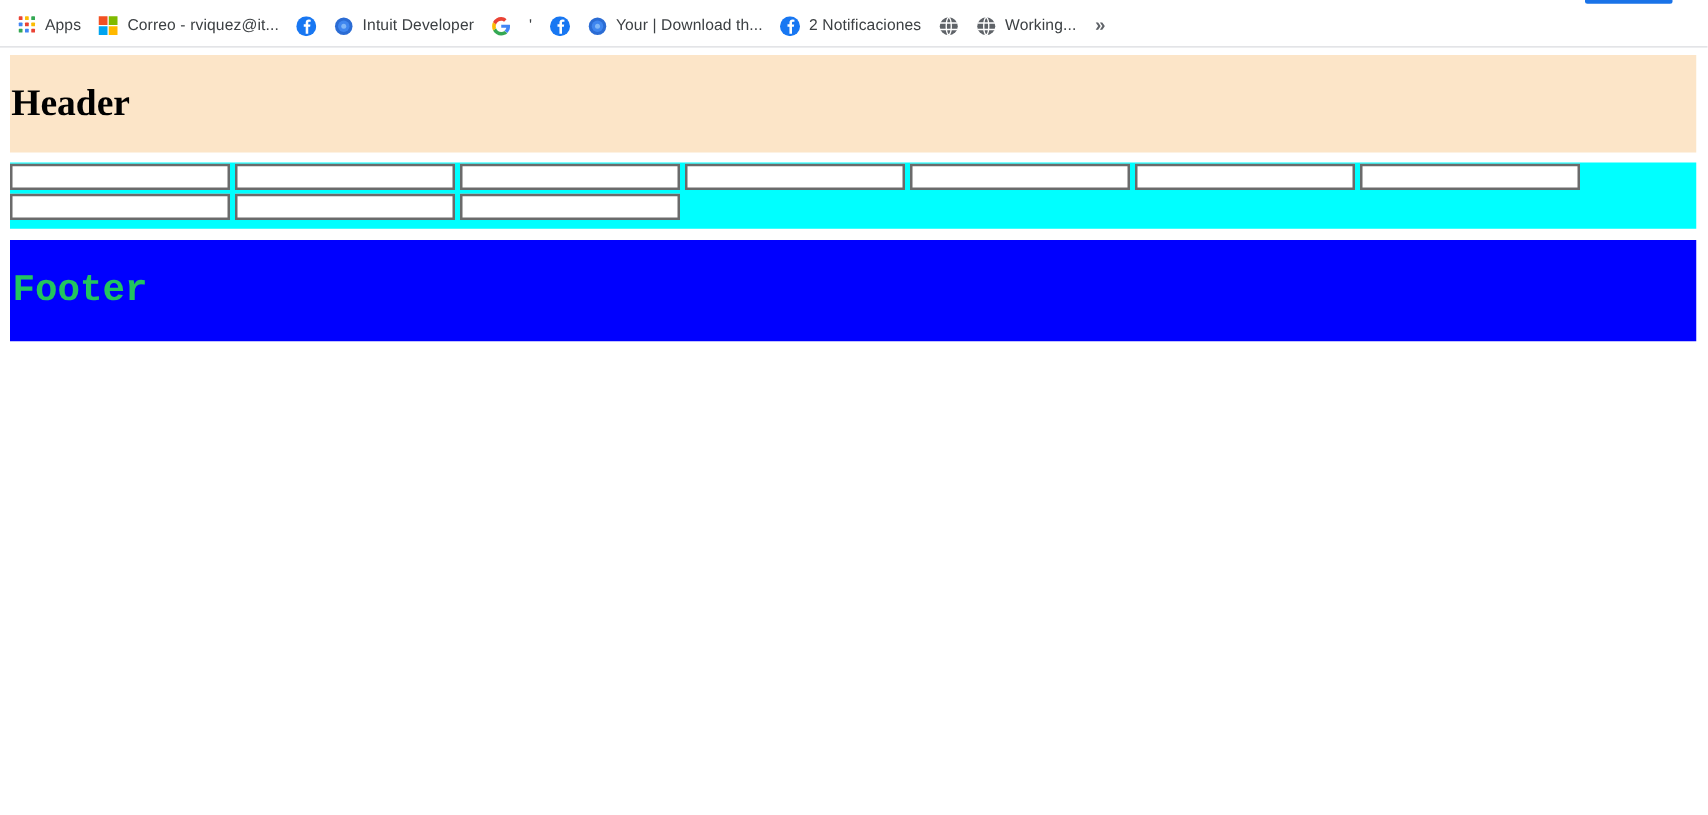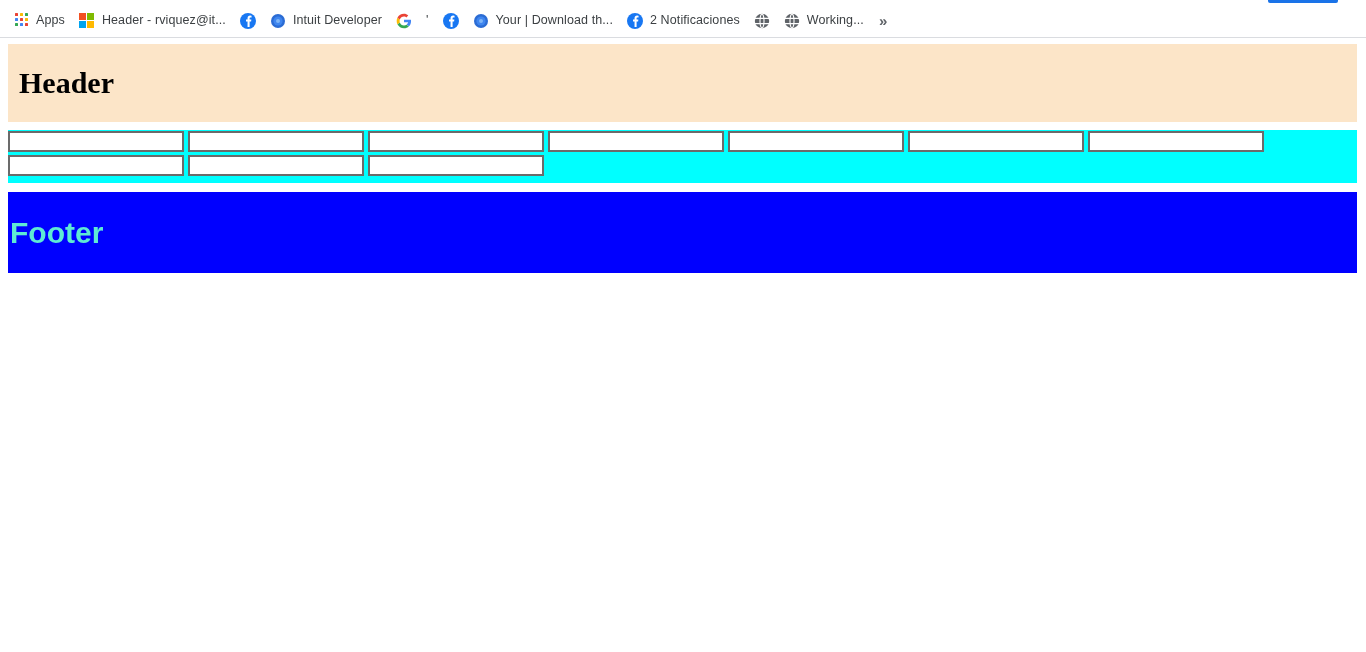--- a/index.html
+++ b/index.html
@@ -119,21 +119,21 @@
     height: 78px;
     background: #fce5c8;
     display: flex;
     align-items: center;
   }
   .header-title {
     font-family: "Liberation Serif", serif;
     font-size: 30px;
     font-weight: bold;
     color: #000000;
-    padding-left: 11px;
+    padding-left: 1px;
     line-height: 1;
   }
 
   .form-band {
     position: absolute;
     top: 91px;
     left: 8px;
     width: 1349px;
     height: 53px;
     background: #00ffff;
@@ -165,24 +165,24 @@
     position: absolute;
     top: 153px;
     left: 8px;
     width: 1349px;
     height: 81px;
     background: #0000ff;
     display: flex;
     align-items: center;
   }
   .footer-title {
-    font-family: Liberation Sans, sans-serif;
+    font-family: Liberation Mono, monospace;
     font-size: 30px;
     font-weight: bold;
-    color: #5eead4;
+    color: #22c55e;
     padding-left: 2px;
     line-height: 1;
   }
 </style>
 </head>
 <body>
 
 <div class="tab-strip">
   <div class="tab-active-indicator"></div>
 </div>
@@ -206,21 +206,21 @@
     </div>
     <div class="bookmark">
       <span class="bm-icon">
         <span class="icon-ms">
           <i style="background: rgb(242, 80, 34);"></i>
           <i style="background: rgb(127, 186, 0);"></i>
           <i style="background: rgb(0, 164, 239);"></i>
           <i style="background: rgb(255, 185, 0);"></i>
         </span>
       </span>
-      <span class="bm-label">Header - rviquez@it...</span>
+      <span class="bm-label">Correo - rviquez@it...</span>
     </div>
     <div class="bookmark icon-only">
       <span class="bm-icon"><svg width="16" height="16" viewBox="0 0 16 16">
           <circle cx="8" cy="8" r="8" fill="#1877f2"></circle>
           <path d="M9.6 8.4h1.5l.25-1.9H9.6V5.3c0-.55.16-.92.95-.92h1V2.7a13 13 0 0 0-1.5-.08c-1.5 0-2.5.9-2.5 2.56v1.3H6v1.9h1.55V14h2.05z" fill="#ffffff"></path>
         </svg></span>
     </div>
     <div class="bookmark">
       <span class="bm-icon"><svg width="16" height="16" viewBox="0 0 16 16">
           <circle cx="8" cy="8" r="7" fill="#2b6cd4"></circle>

